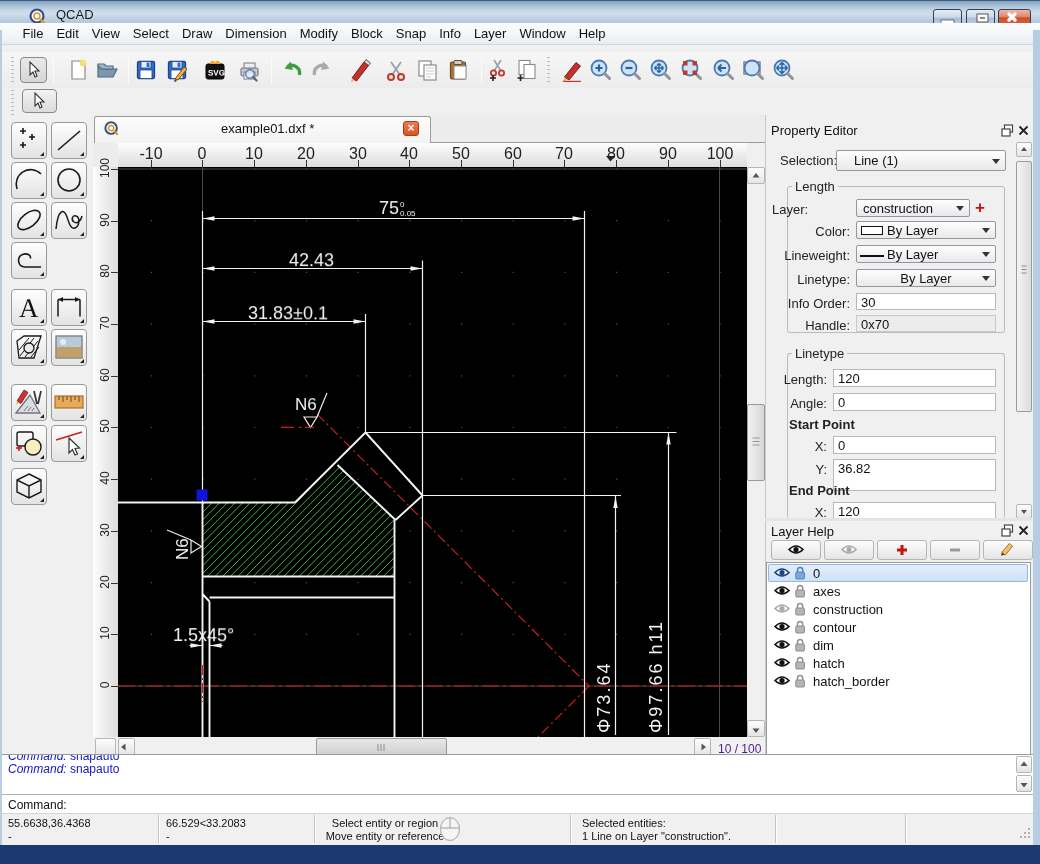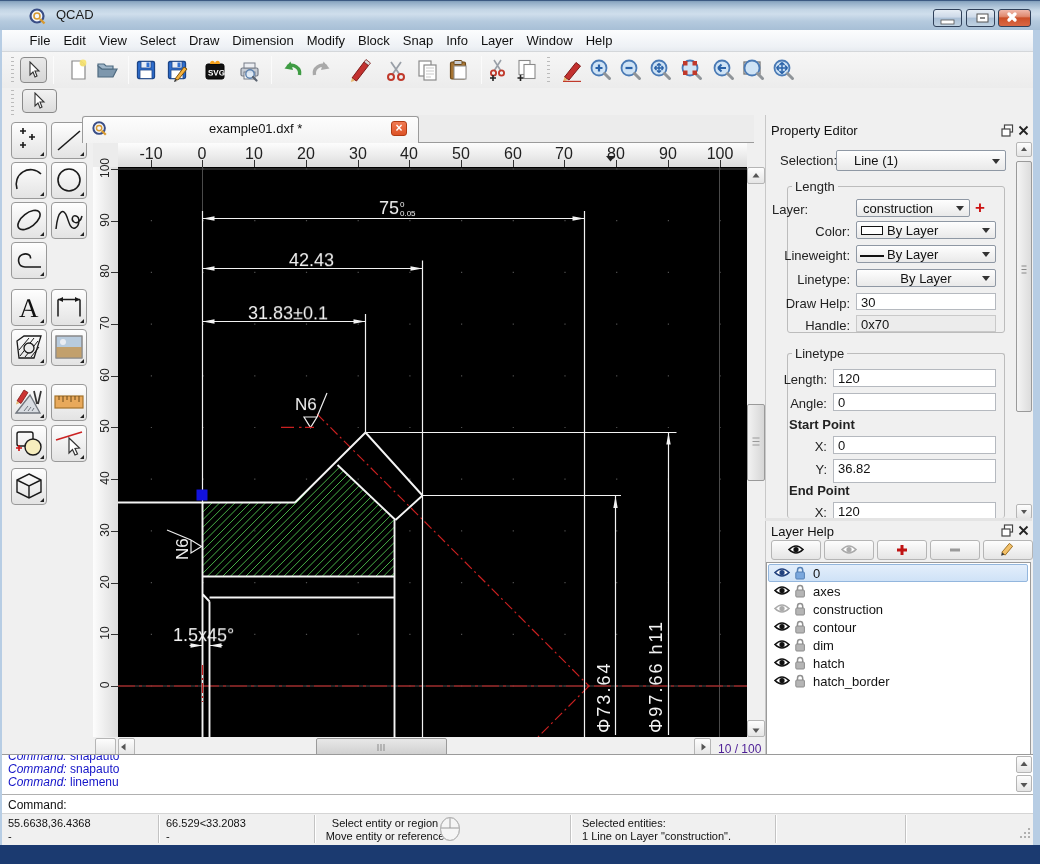--- a/index.html
+++ b/index.html
@@ -8,42 +8,42 @@
 .abs { position:absolute; }
 
 #titlebar { left:0; top:0; width:1040px; height:30px; border-top:1px solid #3c5a82;
   background:linear-gradient(#7f9db9 0%, #93aec7 6%, #c3d5e5 30%, #cfdeec 45%, #b5cade 70%, #a7bfd6 100%); }
 #title-text { left:56px; top:7px; font-size:13px; color:#1c1c1c; }
 .winbtn { top:9px; height:18px; border:1px solid #30415a; border-radius:3px;
   background:linear-gradient(#e6edf5 0%, #cdd9e8 45%, #aabfd6 50%, #c0d2e2 100%); }
 #btn-close { left:998px; width:33px;
   background:linear-gradient(#f0b8aa 0%, #e08a70 40%, #cc4f28 50%, #d96845 100%); }
 
-#menubar { left:0; top:30px; width:1040px; height:22px;
+#menubar { left:0; top:23px; width:1040px; height:22px;
   background:linear-gradient(#fcfdfe, #eef1f5 80%, #e7ebf0); border-bottom:1px solid #d4d7da;
-  display:flex; align-items:center; font-size:13px; color:#111; padding-left:23px; }
+  display:flex; align-items:center; font-size:13px; color:#111; padding-left:16px; }
 #menubar span { padding:0 6.5px; }
 
 #toolbar1 { left:0; top:52px; width:1040px; height:36px; background:linear-gradient(#f6f6f6,#ececec); }
 #toolbar2 { left:0; top:88px; width:1040px; height:27px; background:#f0f0f0; }
 .tsep { position:absolute; top:4px; width:1px; height:28px; background:#d8d8d8; border-right:1px solid #fbfbfb; }
 .thandle { position:absolute; top:5px; width:3px; height:26px;
   background:repeating-linear-gradient(#bbb 0 1px, transparent 1px 4px); }
 .ticon { position:absolute; top:58px; width:24px; height:24px; }
 .toolbtn { position:absolute; border:1px solid #8a8a8a; border-radius:4px;
   background:linear-gradient(#f2f2f2,#dcdcdc); }
 
 #palette { left:0; top:115px; width:93px; height:643px; background:#f0f0f0; }
 .pbtn { position:absolute; width:36px; height:37px; border:1px solid #999; border-radius:4px;
   background:linear-gradient(#fefefe,#e3e3e3); }
 .pbtn svg { position:absolute; left:0; top:0; }
 .pbtn i { position:absolute; right:2px; bottom:2px; width:0; height:0;
   border-left:4px solid transparent; border-bottom:4px solid #222; }
 
-#tabbar { left:82px; top:115px; width:672px; height:28px; background:#ececec; border-bottom:1px solid #9b9b9b; }
+#tabbar { left:94px; top:115px; width:672px; height:28px; background:#ececec; border-bottom:1px solid #9b9b9b; }
 #tab { position:absolute; left:0px; top:1px; width:337px; height:27px; background:linear-gradient(#fdfdfd,#f2f2f2);
   border:1px solid #9b9b9b; border-bottom:none; border-radius:3px 3px 0 0; }
 #tab-label { position:absolute; left:127px; top:6px; font-size:13px; color:#111; }
 #tab-close { position:absolute; left:309px; top:6px; width:16px; height:15px; border-radius:3px;
   background:linear-gradient(#f07a52,#dd5226); border:1px solid #b03a12; color:#fff;
   font-size:12px; font-weight:bold; text-align:center; line-height:13px; }
 #hruler { left:118px; top:143px; width:629px; height:24px; background:linear-gradient(#fdfdfd,#dcdcdc); }
 #vruler { left:93px; top:167px; width:25px; height:570px; background:linear-gradient(90deg,#fdfdfd,#dcdcdc); }
 #rcorner { left:93px; top:143px; width:25px; height:24px; background:#ececec; }
 .hlab { position:absolute; top:2px; font-size:16px; color:#222; transform:translateX(-50%); }
@@ -500,40 +500,40 @@
     <path d="M2.5 2.5 L10.5 10.5 M10.5 2.5 L2.5 10.5" stroke="#222" stroke-width="1.8"></path>
   </svg>
 <div class="abs glabel" style="left:780px;top:153px">Selection:</div>
 <div class="abs combo" style="left:836px;top:150px;width:170px;height:21px;padding:2px 17px">Line (1)<span class="arr" style="top:8px"></span></div>
 <div class="abs gbox" style="left:787px;top:186px;width:218px;height:147px"></div>
 <div class="abs glabel" style="left:792px;top:179px;background:#f0f0f0;padding:0 3px">Length</div>
 <div class="abs glabel" style="left:772px;top:202px;width:78px;text-align:left">Layer:</div>
 <div class="abs glabel" style="left:772px;top:224px;width:78px;text-align:right">Color:</div>
 <div class="abs glabel" style="left:772px;top:248px;width:78px;text-align:right">Lineweight:</div>
 <div class="abs glabel" style="left:772px;top:272px;width:78px;text-align:right">Linetype:</div>
-<div class="abs glabel" style="left:772px;top:296px;width:78px;text-align:right">Draw Help:</div>
+<div class="abs glabel" style="left:772px;top:296px;width:78px;text-align:right">Info Order:</div>
 <div class="abs glabel" style="left:772px;top:318px;width:78px;text-align:right">Handle:</div>
 <div class="abs combo" style="left:856px;top:199px;width:114px;height:18px;padding:1px 6px">construction<span class="arr" style="top:6px"></span></div>
 <div class="abs" style="left:975px;top:198px;font-size:17px;font-weight:bold;color:#cc1111">+</div>
 <div class="abs combo" style="left:856px;top:221px;width:140px;height:18px;padding:1px 4px 1px 30px">By Layer<span class="arr" style="top:6px"></span><span style="position:absolute;left:4px;top:4px;width:22px;height:9px;background:#fff;border:1.5px solid #111"></span></div>
 <div class="abs combo" style="left:856px;top:245px;width:140px;height:18px;padding:1px 4px 1px 30px">By Layer<span class="arr" style="top:6px"></span><span style="position:absolute;left:3px;top:9px;width:24px;height:1.5px;background:#111"></span></div>
 <div class="abs combo" style="left:856px;top:269px;width:140px;height:18px;padding:1px 4px;text-align:center">By Layer<span class="arr" style="top:6px"></span></div>
 <div class="abs inp" style="left:856px;top:293px;width:140px;height:17px">30</div>
 <div class="abs inp" style="left:856px;top:315px;width:140px;height:17px;background:#ececec;border-color:#c9c9c9">0x70</div>
 <div class="abs gbox" style="left:787px;top:353px;width:218px;height:165px;border-bottom:none"></div>
 <div class="abs glabel" style="left:792px;top:346px;background:#f0f0f0;padding:0 3px">Linetype</div>
 <div class="abs glabel" style="left:762px;top:372px;width:65px;text-align:right">Length:</div>
 <div class="abs inp" style="left:833px;top:369px;width:163px;height:18px">120</div>
 <div class="abs glabel" style="left:762px;top:396px;width:65px;text-align:right">Angle:</div>
 <div class="abs inp" style="left:833px;top:393px;width:163px;height:18px">0</div>
 <div class="abs glabel" style="left:789px;top:417px;font-weight:bold">Start Point</div>
 <div class="abs glabel" style="left:762px;top:439px;width:65px;text-align:right">X:</div>
 <div class="abs inp" style="left:833px;top:436px;width:163px;height:18px">0</div>
 <div class="abs glabel" style="left:762px;top:462px;width:65px;text-align:right">Y:</div>
-<div class="abs inp" style="left:833px;top:459px;width:163px;height:24px">36.82</div>
+<div class="abs inp" style="left:833px;top:459px;width:163px;height:32px">36.82</div>
 <div class="abs glabel" style="left:789px;top:483px;font-weight:bold">End Point</div>
 <div class="abs glabel" style="left:762px;top:505px;width:65px;text-align:right">X:</div>
 <div class="abs inp" style="left:833px;top:502px;width:163px;height:17px">120</div>
 <div class="abs" style="left:1016px;top:142px;width:16px;height:377px;background:#f0f0f0"></div>
 <div class="abs sb-btn" style="left:1016px;top:142px;width:16px;height:15px"></div>
 <div class="abs sb-btn" style="left:1016px;top:504px;width:16px;height:15px"></div>
 <div class="abs sb-sl" style="left:1016px;top:161px;width:16px;height:251px;background:linear-gradient(90deg,#f4f4f4,#dcdcdc)"></div>
 <svg class="abs" style="left:1019px;top:142px" width="10" height="380" viewBox="0 0 10 380">
     <path d="M2 9 L5 5 L8 9 Z" fill="#555"></path>
     <path d="M2 368 L8 368 L5 372 Z" fill="#555"></path>
@@ -640,21 +640,20 @@
   </svg>
 <svg class="abs" style="left:794px;top:674px" width="12" height="14" viewBox="0 0 12 14">
     <path d="M3.5 6 V4.2 A2.6 2.6 0 0 1 8.7 4.2 V6" fill="none" stroke="#909090" stroke-width="1.5"></path>
     <rect x="1.8" y="6" width="8.6" height="7" rx="1" fill="#b5b5b5" stroke="#8c8c8c"></rect>
   </svg>
 <div class="abs" style="left:813px;top:674px;font-size:13px;color:#111">hatch_border</div>
 
 <div class="abs" id="history">
   <div style="margin-top:-5px"><i>Command:</i> snapauto</div>
   <div><i>Command:</i> snapauto</div>
-  <div><i>Command:</i> linemenu</div>
 </div>
 <div class="abs" id="cmdline">Command:</div>
 <div class="abs sb-btn" style="left:1016px;top:756px;width:16px;height:17px"></div>
 <div class="abs sb-btn" style="left:1016px;top:775px;width:16px;height:17px"></div>
 <svg class="abs" style="left:1016px;top:756px" width="16" height="37" viewBox="0 0 16 37">
     <path d="M4.5 10 L8 5.5 L11.5 10 Z" fill="#555"></path>
     <path d="M4.5 27 L11.5 27 L8 31.5 Z" fill="#555"></path>
   </svg>
 <div class="abs" id="statusbar"></div>
 <div class="abs" style="left:158px;top:815px;width:1px;height:28px;background:#c3c3c3;box-shadow:1px 0 0 #fff"></div>

